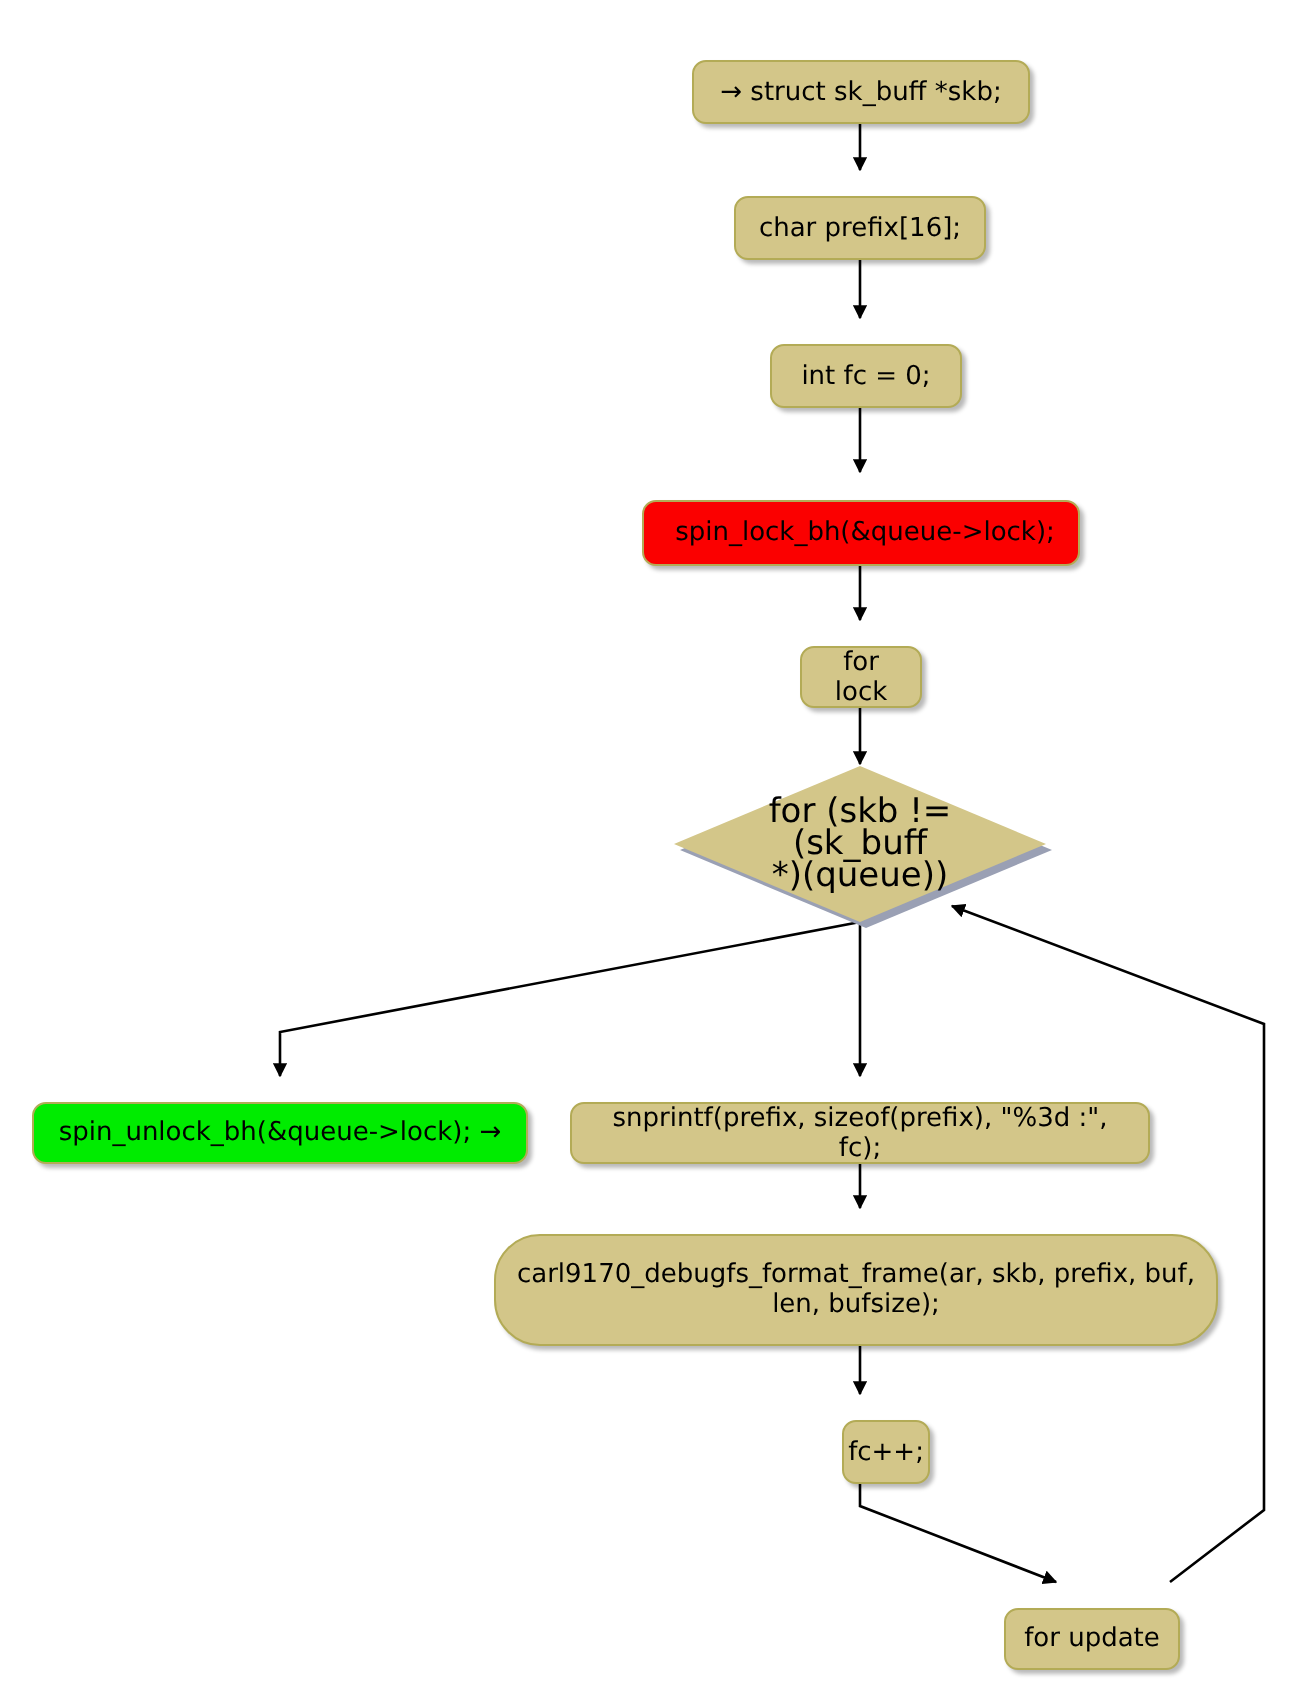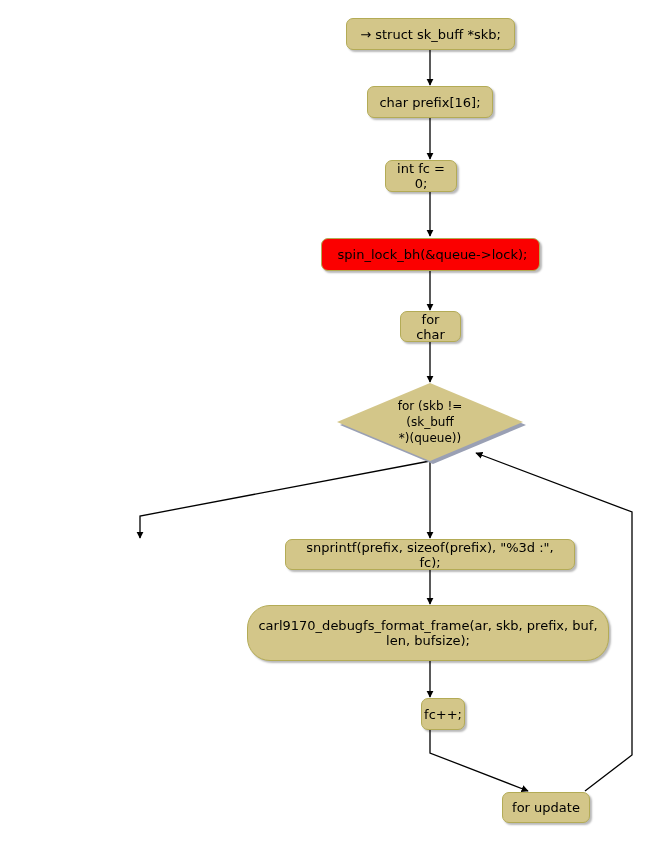--- a/index.html
+++ b/index.html
@@ -32,20 +32,21 @@
     color: #000000;
     font-size: 13px;
     line-height: 15px;
     border-radius: 7px;
     border: 1px solid #b3ab56;
     background: #d3c689;
     box-shadow: 2px 2px 2px rgba(0,0,0,0.28);
     white-space: pre-line;
     padding: 0 8px;
     z-index: 2;
+    margin-top: 12px;
   }
   .node.red {
     background: #fb0000;
     border: 1px solid #b3ab56;
   }
   .node.green {
     background: #00ec00;
     border: 1px solid #b3ab56;
   }
   .diamond-wrap {
@@ -73,21 +74,21 @@
   .diamond-label {
     position: absolute;
     left: 0;
     top: 0;
     width: 100%;
     height: 100%;
     display: flex;
     align-items: center;
     justify-content: center;
     text-align: center;
-    font-size: 12px;
+    font-size: 17px;
     line-height: 16px;
     color: #000000;
     white-space: pre-line;
   }
 </style>
 </head>
 <body>
 
 <div id="canvas">
 
@@ -114,40 +115,43 @@
   </svg>
 
   <div class="node" style="left:346px; top:18px; width:169px; height:32px;">
     <span>→ struct sk_buff *skb;</span>
   </div>
 
   <div class="node" style="left:367px; top:86px; width:126px; height:32px;align-items:center;">
     <span>char prefix[16];</span>
   </div>
 
-  <div class="node" style="left:385px; top:160px; width:72px; height:32px;">
+  <div class="node" style="left:385px; top:160px; width:96px; height:32px;">
     <span>int fc = 0;</span>
   </div>
 
   <div class="node red" style="left:321px; top:238px; width:219px; height:33px;padding-left:12px;">
     <span>spin_lock_bh(&amp;queue-&gt;lock);</span>
   </div>
 
   <div class="node" style="left:400px; top:311px; width:61px; height:31px;">
-    <span>for char</span>
+    <span>for lock</span>
   </div>
 
   <div class="diamond-wrap" style="left:337px; top:383px; width:186px; height:78px;">
     <div class="diamond-shadow"></div>
     <div class="diamond-shape"></div>
     <div class="diamond-label">for (skb !=
 (sk_buff
 *)(queue))</div>
   </div>
 
+  <div class="node green" style="left:16px; top:539px; width:248px; height:31px;">
+    <span>spin_unlock_bh(&amp;queue-&gt;lock); →</span>
+  </div>
 
   <div class="node" style="left:285px; top:539px; width:290px; height:31px;">
     <span>snprintf(prefix, sizeof(prefix), "%3d :", fc);</span>
   </div>
 
   <div class="node" style="left:247px; top:605px; width:362px; height:56px;border-radius:23px;">
     <span>carl9170_debugfs_format_frame(ar, skb, prefix, buf,
 len, bufsize);</span>
   </div>
 

